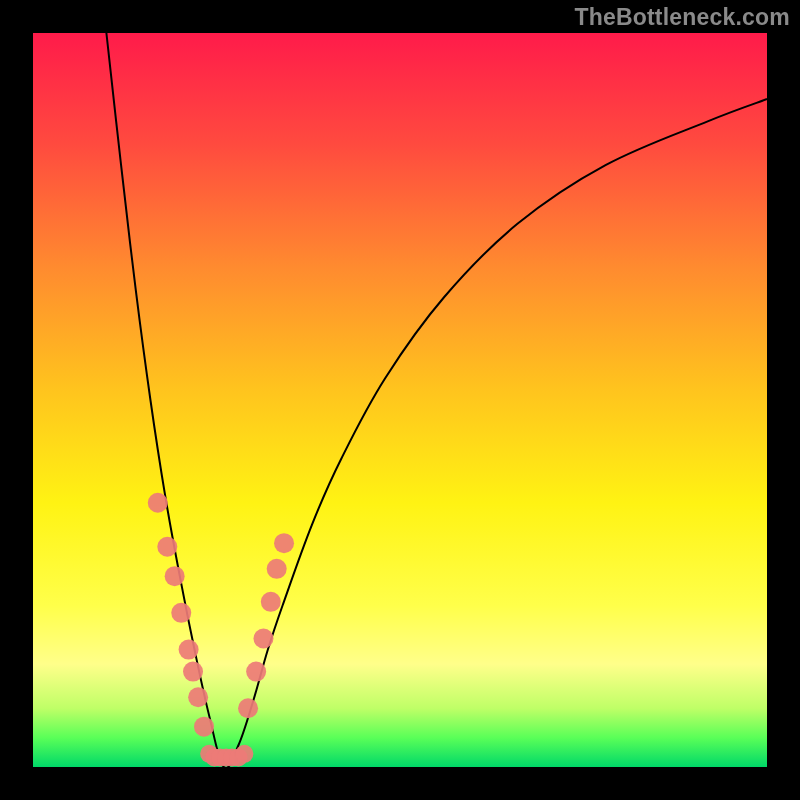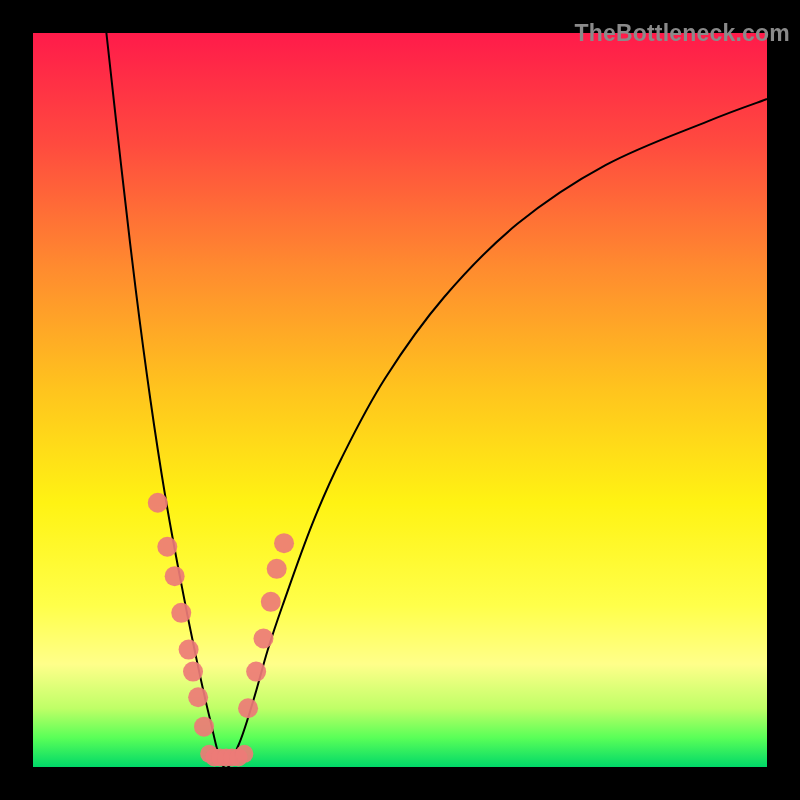--- a/index.html
+++ b/index.html
@@ -28,21 +28,21 @@
       #ffc21e 48%,
       #fff313 64%,
       #ffff4a 78%,
       #ffff8a 86%,
       #bfff67 92%,
       #5aff58 96%,
       #00d868 100%);
   }
   .watermark {
     position: absolute;
-    top: 20px;
+    top: 4px;
     right: 10px;
     font-family: Arial, Helvetica, sans-serif;
     font-size: 23px;
     font-weight: bold;
     color: #8a8a8a;
     letter-spacing: 0.2px;
     z-index: 5;
     text-align: center;
   }
   svg.curve-layer {

